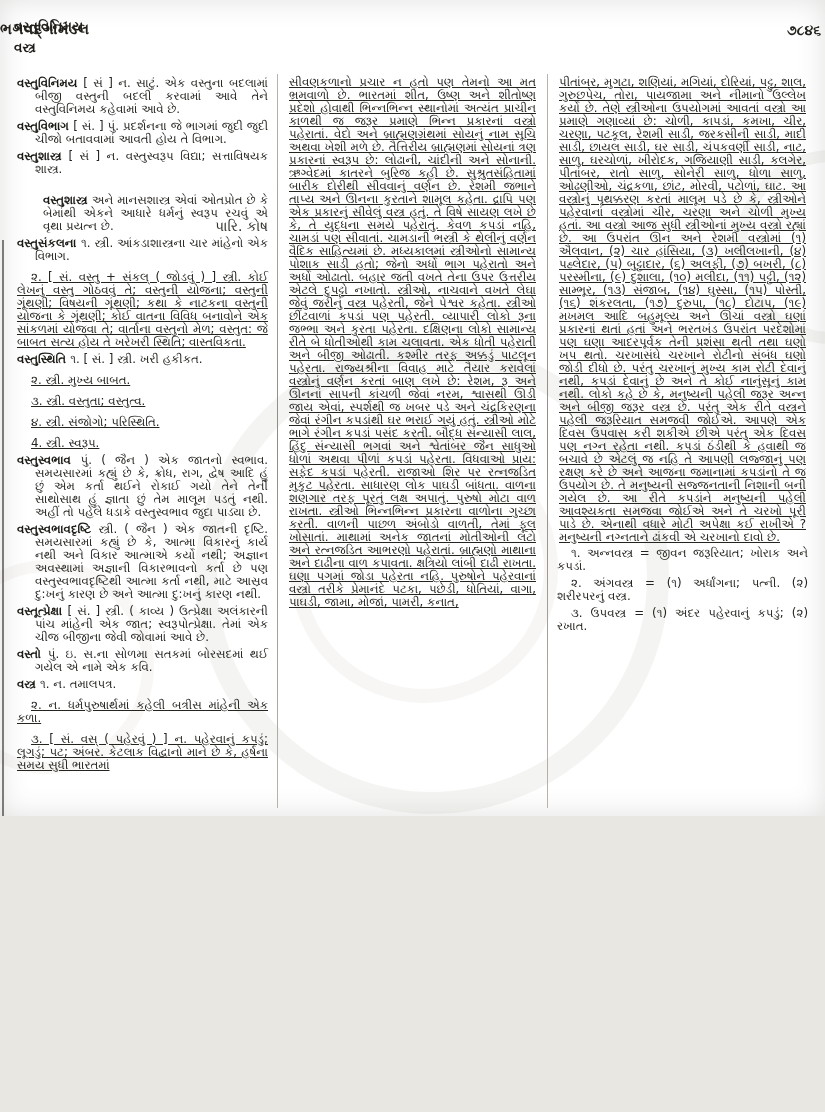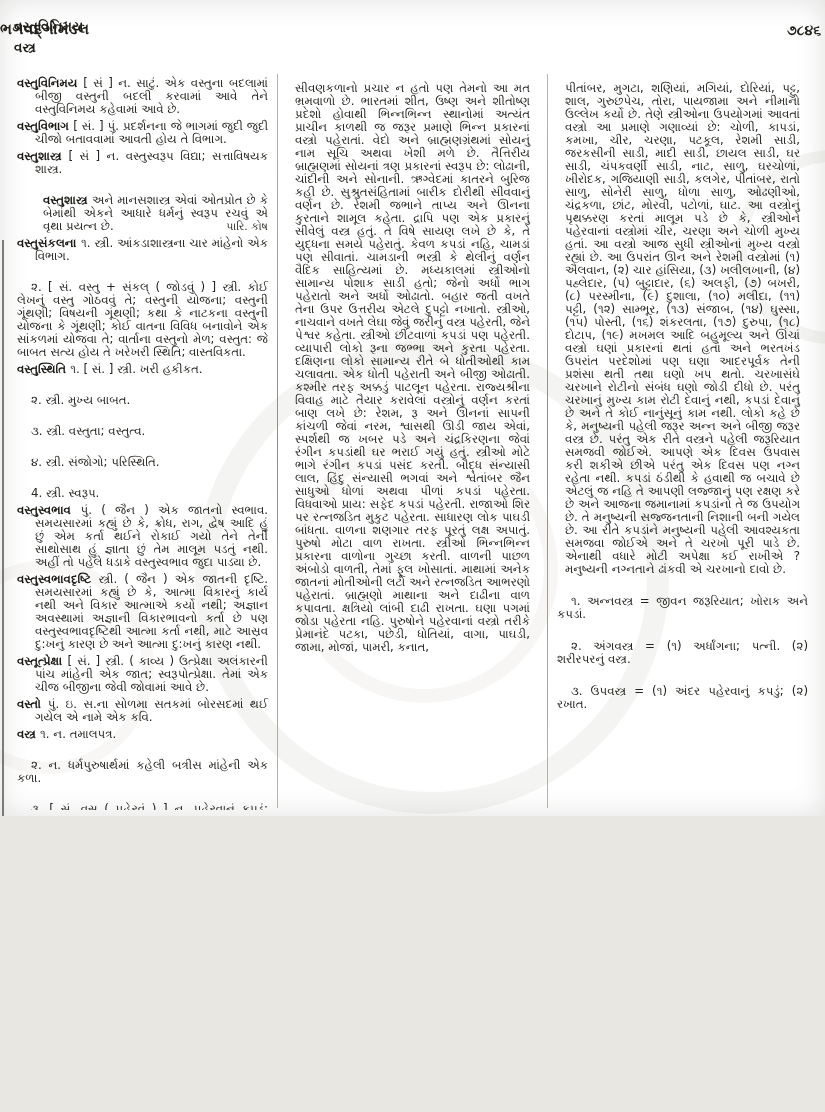--- a/index.html
+++ b/index.html
@@ -55,26 +55,26 @@
     line-height:13px;
     text-align:justify;
     overflow:hidden;
   }
   .rule{
     width:1px;background:linear-gradient(#b8b4ab,#8f8b82,#b8b4ab);
     margin:2px 0;
   }
   .para{margin:0 0 4px 0;}
   .para.entry{padding-left:18px;text-indent:-18px;margin-top:3px;}
-  .para.sub{text-indent:14px;margin-top:18px;}
+  .para.sub{text-indent:14px;margin-top:8px;text-decoration:underline;}
   .para.quote{padding-left:26px;text-indent:0;margin-top:18px;}
-  .para.flow{text-indent:0;margin:8px;}
-  .para.gloss{text-indent:14px;margin-top:19px;}
+  .para.flow{text-indent:0;margin:2px;text-decoration:underline;}
+  .para.gloss{text-indent:14px;margin-top:3px;}
   .lead{font-weight:bold;color:#1c1a15;}
-  .cite{float:right;font-size:11px;color:#33302a;padding-left:8px;}
+  .cite{float:right;font-size:14px;color:#33302a;padding-left:8px;}
 </style>
 </head>
 <body>
 
 <div class="page">
   <div class="watermark wm1"></div>
   <div class="watermark wm2"></div>
   <div class="watermark wm3"></div>
   <div class="watermark wm4"></div>
   <div class="scan-edge"></div>

